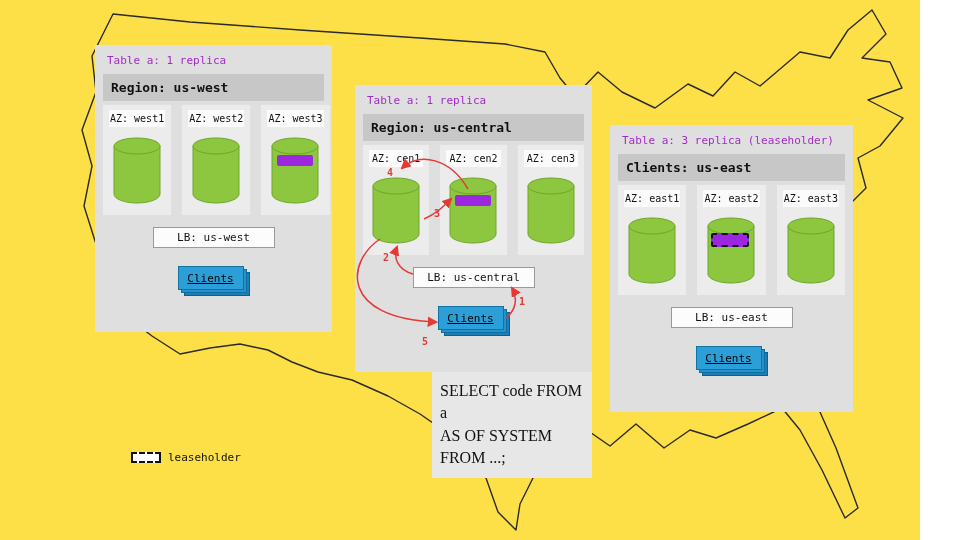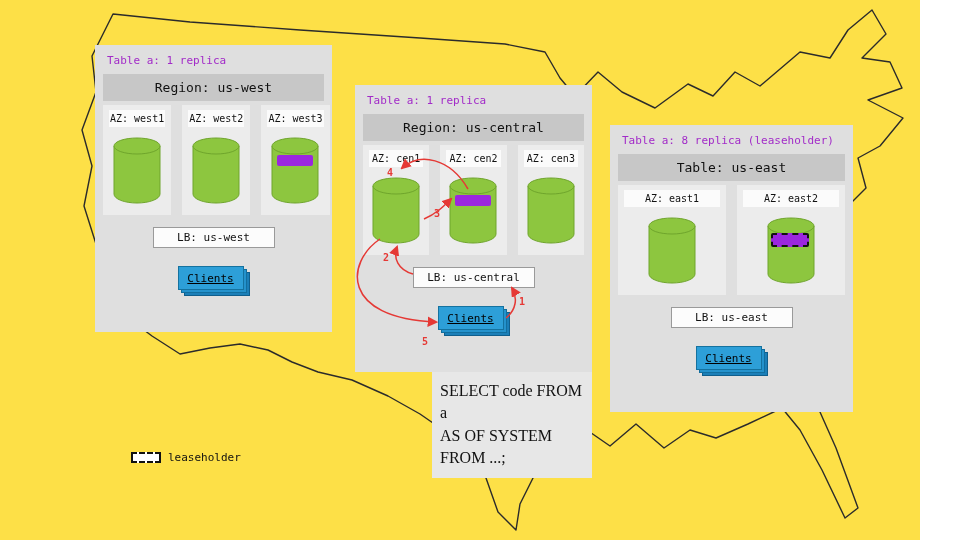--- a/index.html
+++ b/index.html
@@ -5,21 +5,21 @@
   html,body{margin:0;padding:0;background:#fff;}
   .stage{position:relative;width:920px;height:540px;overflow:hidden;background:#fde047;
          font-family:"DejaVu Sans Mono","Liberation Mono",monospace;color:#111;}
   .map-svg{position:absolute;left:0;top:0;z-index:0;}
   
   .region{position:absolute;background:#DFDFDF;z-index:1;box-sizing:border-box;}
   .region-west{left:95px;top:45px;width:237px;height:287px;}
   .region-central{left:355px;top:85px;width:237px;height:287px;}
   .region-east{left:610px;top:125px;width:243px;height:287px;}
   .table-label{color:#A22BC8;font-size:11px;padding:9px 12px 7px;white-space:nowrap;}
-  .region-label{background:#C7C7C7;margin:0 8px;padding:6px 8px;font-size:13px;font-weight:normal;text-align:center;}
+  .region-label{background:#C7C7C7;margin:0 8px;padding:6px 8px;font-size:13px;font-weight:bold;}
   .az-row{margin:4px 8px 0;display:flex;gap:11px;}
   .az{flex:1;background:#ECECEC;padding:5px 3px 10px;}
   .az-label{background:#FBFBFB;font-size:10px;text-align:center;padding:3px 1px;margin:0 3px 10px;white-space:nowrap;}
   .cyl{position:relative;width:50px;height:68px;margin:0 auto;}
   .band{position:absolute;left:7px;top:18px;width:36px;height:11px;background:#9B27DF;border-radius:2px;}
   .band.lease{left:5px;top:16px;width:38px;height:14px;border:2px dashed #111;box-sizing:border-box;}
   .lb{background:#FCFCFC;border:1px solid #9a9a9a;width:120px;margin:12px auto 12px;text-align:center;
       font-size:11px;padding:3px 0;white-space:nowrap;}
   .clients{position:relative;width:72px;height:32px;margin:18px auto 0;}
   .clients .layer{position:absolute;width:66px;height:24px;box-sizing:border-box;}
@@ -135,40 +135,49 @@
     </div>
     <div class="lb">LB: us-central</div>
     <div class="clients">
       <div class="layer l2"></div>
       <div class="layer l1"></div>
       <div class="layer l0">Clients</div>
     </div>
   </section>
 
   <section class="region region-east">
-    <div class="table-label">Table a: 8 replica (leaseholder)</div>
-    <div class="region-label">Table: us-east</div>
+    <div class="table-label">Table a: 3 replica (leaseholder)</div>
+    <div class="region-label">Clients: us-east</div>
     <div class="az-row">
       <div class="az">
         <div class="az-label">AZ: east1</div>
         <div class="cyl">
           <svg width="50" height="68" viewBox="0 0 50 68">
             <path d="M2 9 L2 57 A23 9 0 0 0 48 57 L48 9" fill="#8DC63F" stroke="#6FA52C" stroke-width="1"></path>
             <ellipse cx="25" cy="9" rx="23" ry="8" fill="#8DC63F" stroke="#6FA52C" stroke-width="1"></ellipse>
           </svg>
         </div>
       </div>
       <div class="az">
         <div class="az-label">AZ: east2</div>
         <div class="cyl">
           <svg width="50" height="68" viewBox="0 0 50 68">
             <path d="M2 9 L2 57 A23 9 0 0 0 48 57 L48 9" fill="#8DC63F" stroke="#6FA52C" stroke-width="1"></path>
             <ellipse cx="25" cy="9" rx="23" ry="8" fill="#8DC63F" stroke="#6FA52C" stroke-width="1"></ellipse>
           </svg>
           <div class="band lease"></div>
+        </div>
+      </div>
+      <div class="az">
+        <div class="az-label">AZ: east3</div>
+        <div class="cyl">
+          <svg width="50" height="68" viewBox="0 0 50 68">
+            <path d="M2 9 L2 57 A23 9 0 0 0 48 57 L48 9" fill="#8DC63F" stroke="#6FA52C" stroke-width="1"></path>
+            <ellipse cx="25" cy="9" rx="23" ry="8" fill="#8DC63F" stroke="#6FA52C" stroke-width="1"></ellipse>
+          </svg>
         </div>
       </div>
     </div>
     <div class="lb">LB: us-east</div>
     <div class="clients">
       <div class="layer l2"></div>
       <div class="layer l1"></div>
       <div class="layer l0">Clients</div>
     </div>
   </section>

